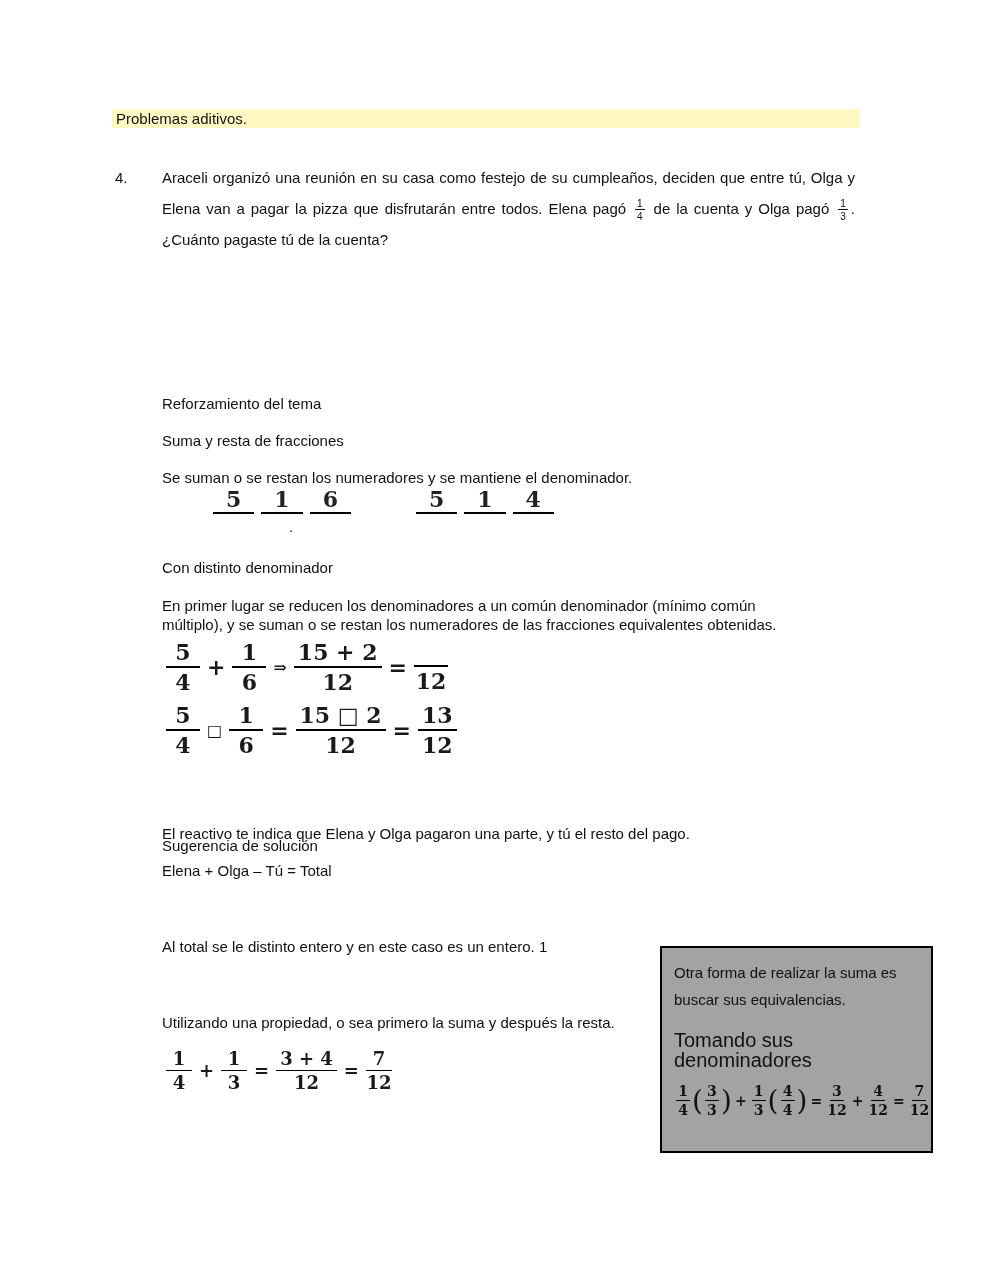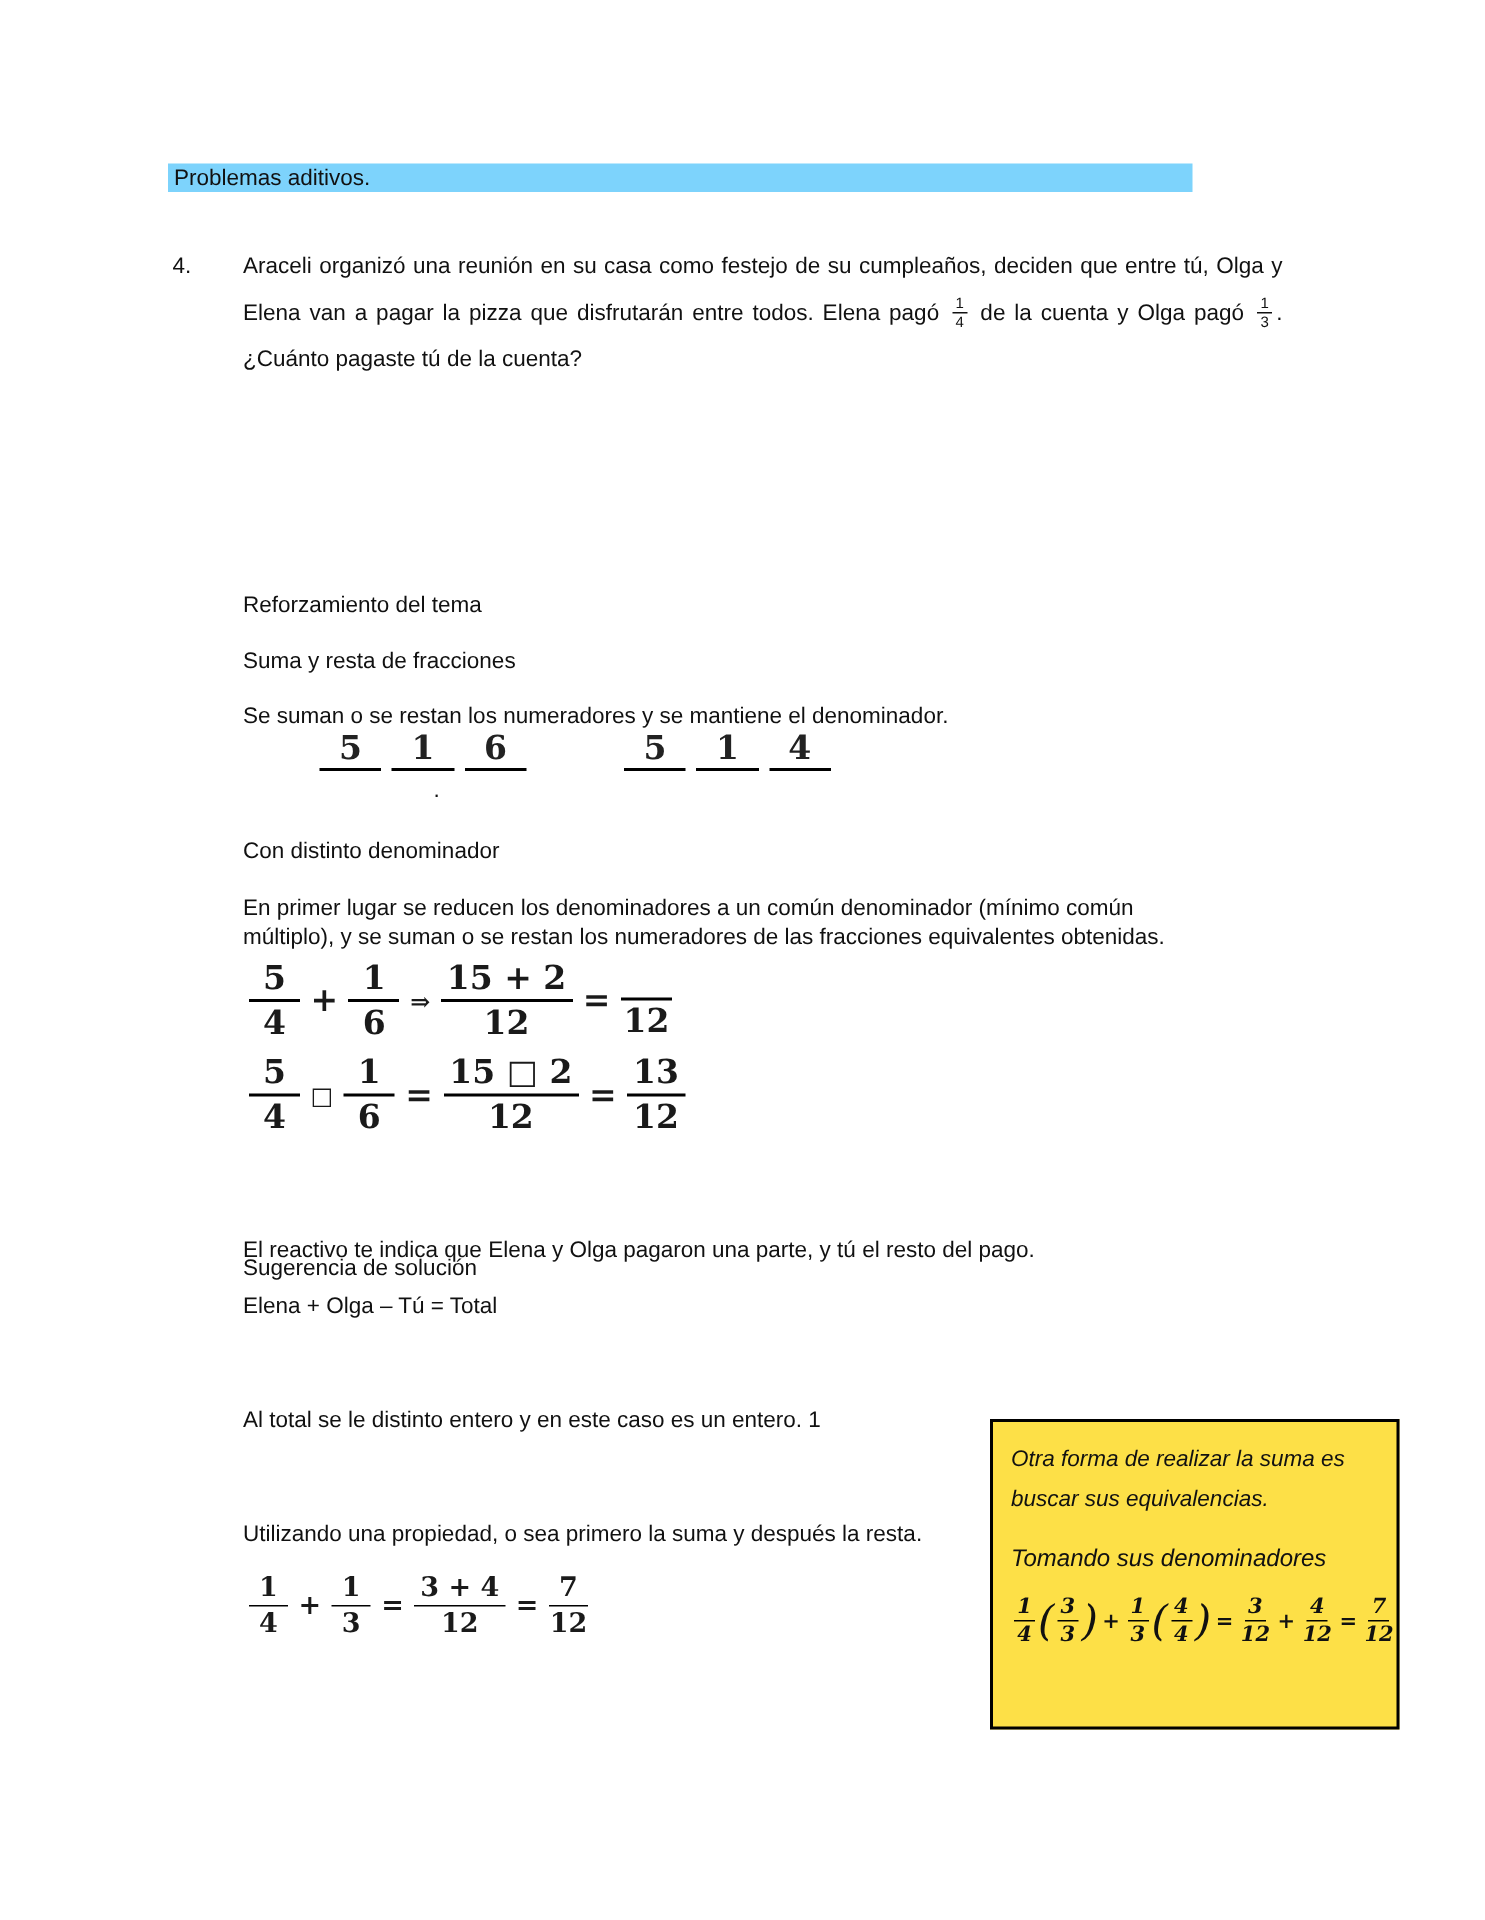--- a/index.html
+++ b/index.html
@@ -6,22 +6,22 @@
   html,body { background:#ffffff; }
   body {
     width:990px; height:1280px; position:relative;
     font-family:"Liberation Sans", sans-serif;
     color:#111; font-size:15px;
   }
   .page { position:absolute; left:0; top:0; width:990px; height:1280px; background:#fff; }
   .abs { position:absolute; }
 
   .header-bar {
-    left:112px; top:109px; width:683px; height:19px;
-    background:#7dd3fc; padding:1px 4px; font-size:15px; line-height:17px;
+    left:112px; top:109px; width:748px; height:19px;
+    background:#fef9c3; padding:1px 4px; font-size:15px; line-height:17px;
   }
 
   
   .question { left:115px; top:162px; width:740px; display:flex; }
   .q-num { width:47px; flex:0 0 47px; line-height:31px; }
   .q-text { flex:1; text-align:justify; line-height:31px; }
 
   .ifrac {
     display:inline-flex; flex-direction:column; align-items:center;
     vertical-align:middle; font-size:10px; line-height:11px; margin:0 3px;
@@ -60,24 +60,24 @@
   .eq .den { padding-top:1px; text-align:center; }
   .eq .op { margin:0 3px; }
   .eq .op-small { font-size:16px; }
 
   .eq-final { font-size:18px; }
   .eq-final .num { min-width:26px; border-bottom-width:1.5px; }
 
   
   .sidebox {
     left:660px; top:946px; width:273px; height:207px;
-    border:2px solid #000; padding:11px 12px; background:#fde047;font-style:italic;
+    border:2px solid #000; padding:11px 12px; background:#a3a3a3;
   }
   .sb-text { font-size:15px; line-height:27px; width:250px; }
-  .sb-text2 { font-size:16px; line-height:20px; margin-top:17px; }
+  .sb-text2 { font-size:20px; line-height:20px; margin-top:17px; }
   .sb-eq {
     margin-top:13px; display:flex; align-items:center;
     font-family:"DejaVu Serif","DejaVu Sans",serif; font-weight:bold;
     font-size:14px; color:#111;
   }
   .sb-eq .frac { display:inline-flex; flex-direction:column; align-items:center; margin:0 2px; }
   .sb-eq .num { display:block; min-width:14px; text-align:center; border-bottom:1.5px solid #000; padding:0 2px 1px; }
   .sb-eq .den { padding-top:1px; text-align:center; }
   .sb-eq .op { margin:0 3px; }
   .sb-eq .paren { font-size:28px; font-weight:400; line-height:1; margin:0 0px; font-family:"DejaVu Serif",serif; }

